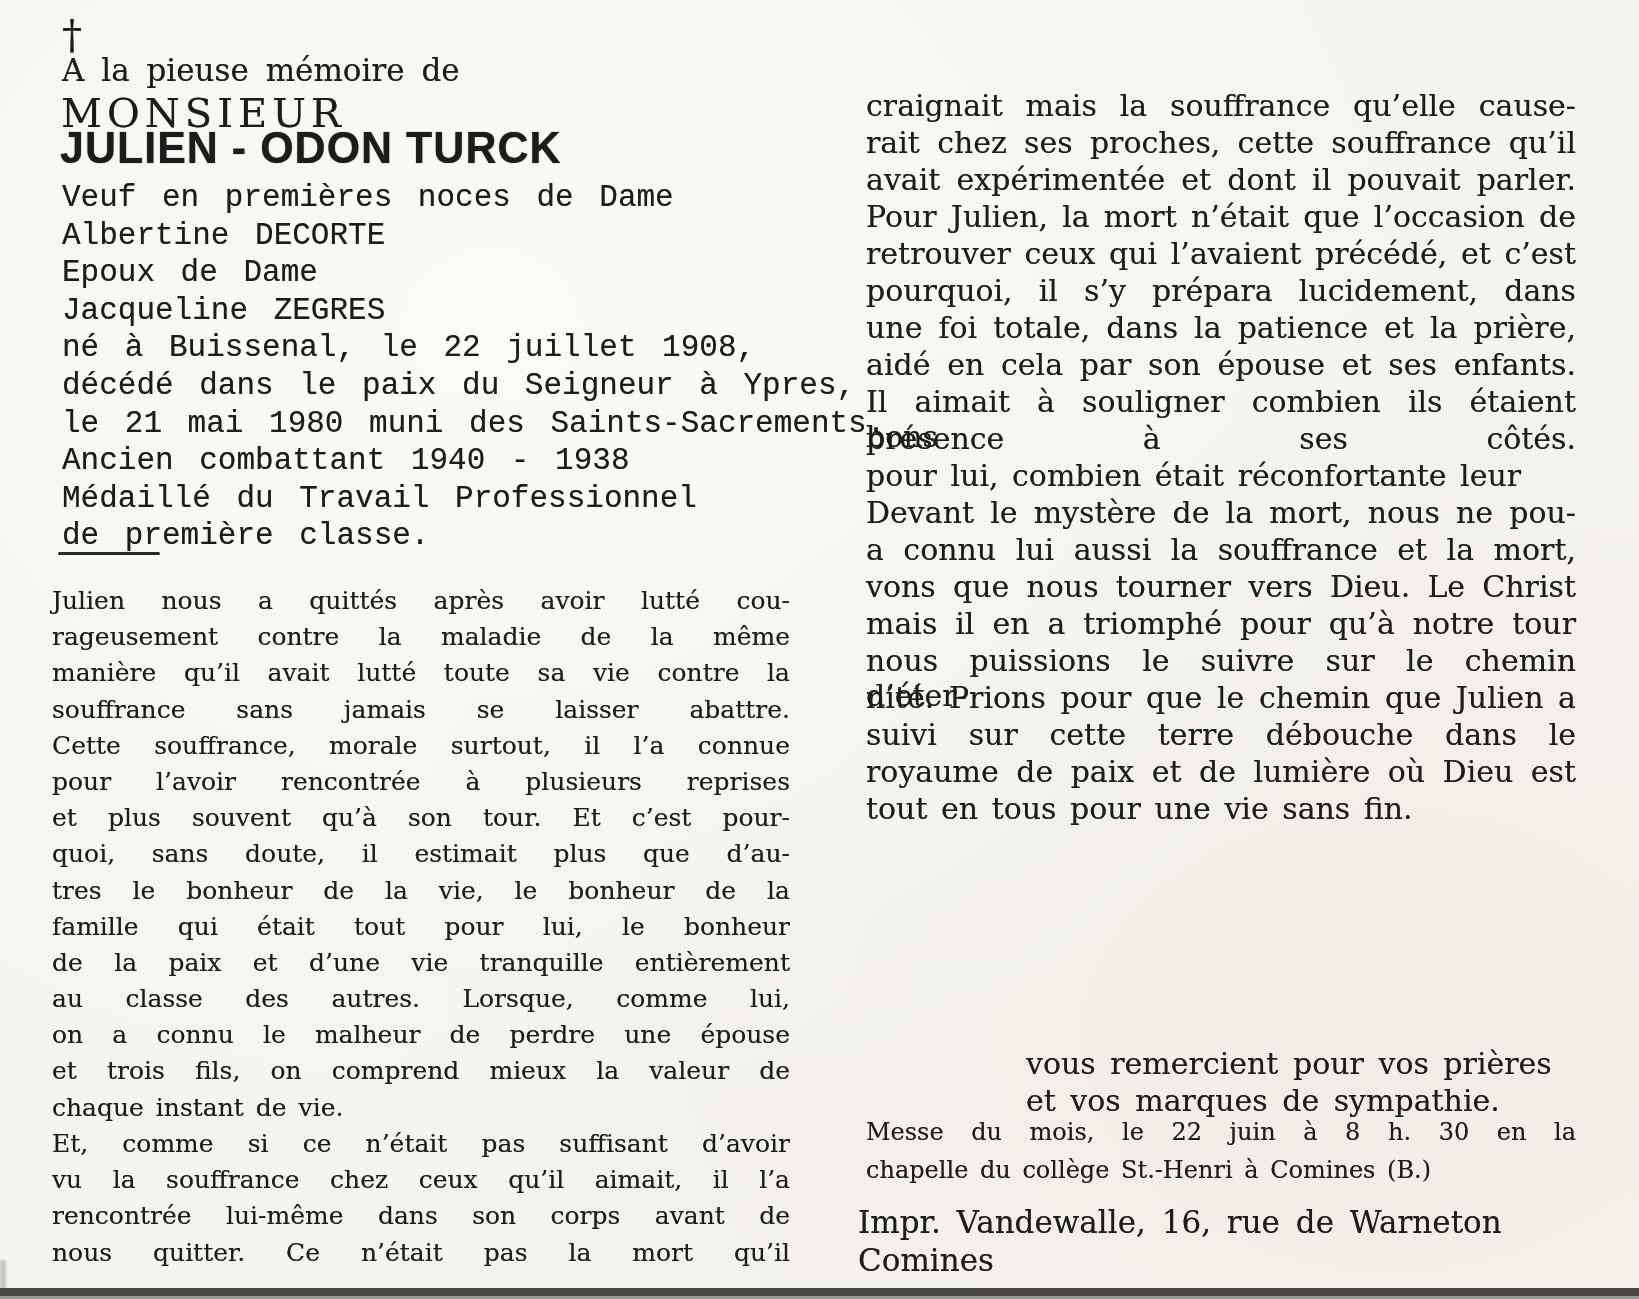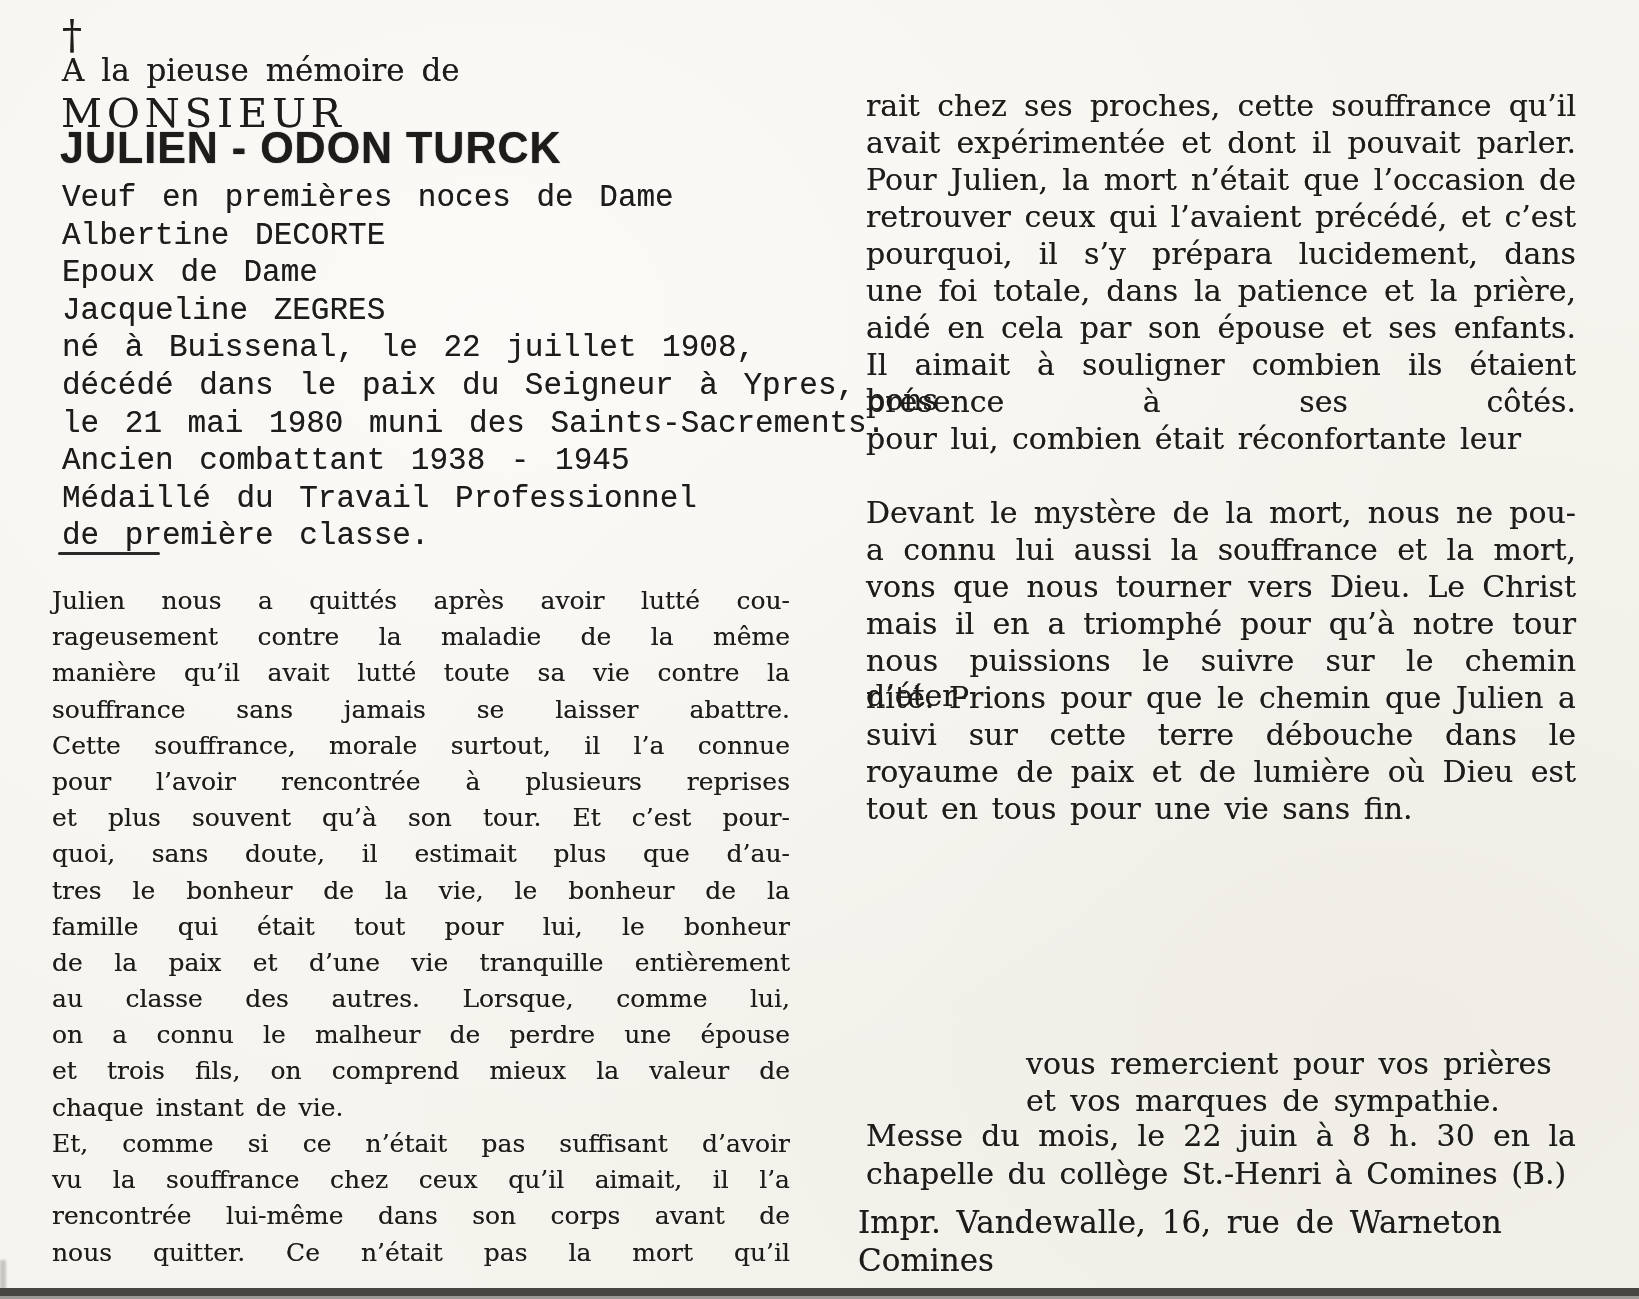--- a/index.html
+++ b/index.html
@@ -47,21 +47,21 @@
   
   .para-right-a{position:absolute;left:866px;top:88px;width:710px;}
   .para-right-b{position:absolute;left:866px;top:495px;width:710px;}
   .para-right-a .line,.para-right-b .line{height:37px;font-size:30px;word-spacing:4px;}
   .family{position:absolute;left:866px;top:868px;width:710px;}
   .family .line{height:37.5px;font-size:31px;word-spacing:5px;white-space:nowrap;}
   .family .line:nth-child(3){padding-left:36px;}
   .thanks{position:absolute;left:1026px;top:1046px;width:560px;}
   .thanks .line{height:37px;font-size:30px;word-spacing:5px;white-space:nowrap;}
   .mass{position:absolute;left:866px;top:1118px;width:710px;}
-  .mass .line{height:37.5px;font-size:30px;word-spacing:4px;}
+  .mass .line{height:37.5px;font-size:24px;word-spacing:4px;}
   .printer{position:absolute;left:858px;top:1204px;width:710px;}
   .printer .line{height:38px;font-size:31px;word-spacing:6px;white-space:nowrap;}
   
   .jlines .line{text-align:justify;text-align-last:justify;}
   .jlast .line:last-child{text-align:left;text-align-last:left;}
   
   .scan-bar{
     position:absolute;left:0;right:0;bottom:0;height:12px;
     background:linear-gradient(to bottom,
       rgba(0,0,0,0) 0 1px, #474643 1px 9px, #9b9a97 9px 12px);
@@ -85,21 +85,21 @@
   <div class="name">JULIEN - ODON TURCK</div>
 
   <div class="details ink">
       <div class="line">Veuf en premières noces de Dame</div>
       <div class="line">Albertine DECORTE</div>
       <div class="line">Epoux de Dame</div>
       <div class="line">Jacqueline ZEGRES</div>
       <div class="line">né à Buissenal, le 22 juillet 1908,</div>
       <div class="line">décédé dans le paix du Seigneur à Ypres,</div>
       <div class="line">le 21 mai 1980 muni des Saints-Sacrements.</div>
-      <div class="line">Ancien combattant 1938 - 1945</div>
+      <div class="line">Ancien combattant 1940 - 1938</div>
       <div class="line">Médaillé du Travail Professionnel</div>
       <div class="line">de première classe.</div>
     </div>
 
   <div class="rule"></div>
 
   <div class="para-left-a jlines jlast ink">
       <div class="line">Julien nous a quittés après avoir lutté cou-</div>
       <div class="line">rageusement contre la maladie de la même</div>
       <div class="line">manière qu’il avait lutté toute sa vie contre la</div>
@@ -118,20 +118,21 @@
     </div>
 
   <div class="para-left-b jlines ink">
       <div class="line">Et, comme si ce n’était pas suffisant d’avoir</div>
       <div class="line">vu la souffrance chez ceux qu’il aimait, il l’a</div>
       <div class="line">rencontrée lui-même dans son corps avant de</div>
       <div class="line">nous quitter. Ce n’était pas la mort qu’il</div>
     </div>
 
   <div class="para-right-a jlines jlast ink">
+      <div class="line">craignait mais la souffrance qu’elle cause-</div>
       <div class="line">rait chez ses proches, cette souffrance qu’il</div>
       <div class="line">avait expérimentée et dont il pouvait parler.</div>
       <div class="line">Pour Julien, la mort n’était que l’occasion de</div>
       <div class="line">retrouver ceux qui l’avaient précédé, et c’est</div>
       <div class="line">pourquoi, il s’y prépara lucidement, dans</div>
       <div class="line">une foi totale, dans la patience et la prière,</div>
       <div class="line">aidé en cela par son épouse et ses enfants.</div>
       <div class="line">Il aimait à souligner combien ils étaient bons</div>
       <div class="line">présence à ses côtés.</div>
       <div class="line">pour lui, combien était réconfortante leur</div>

